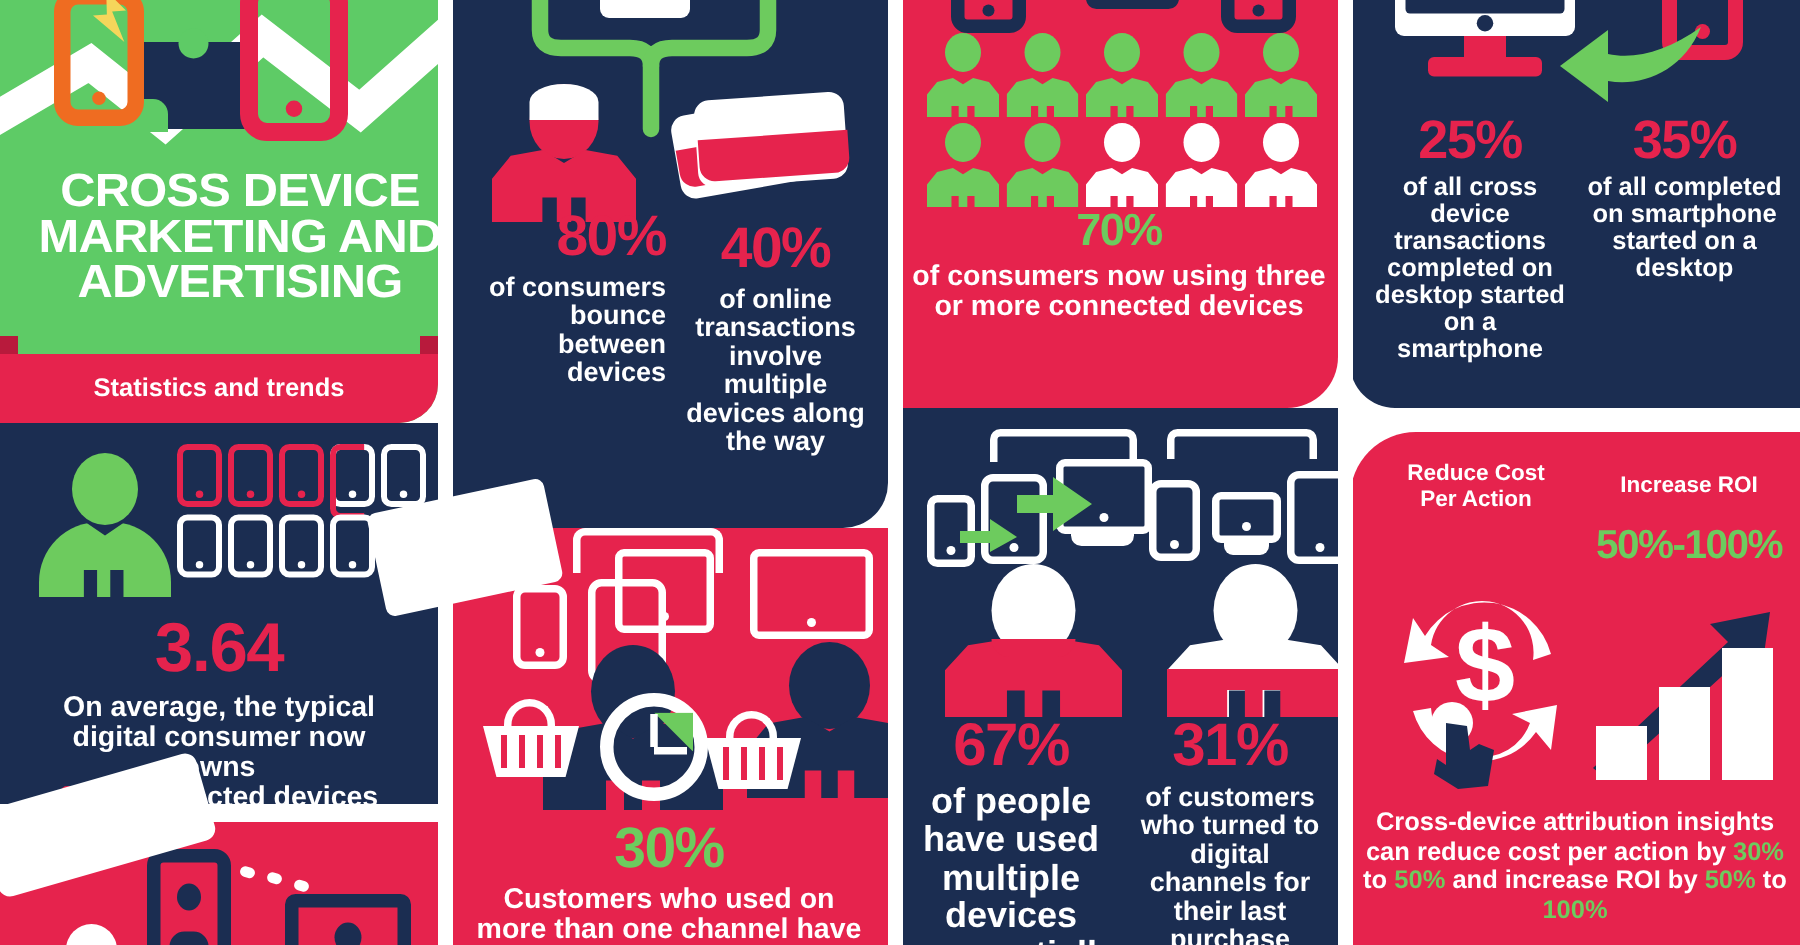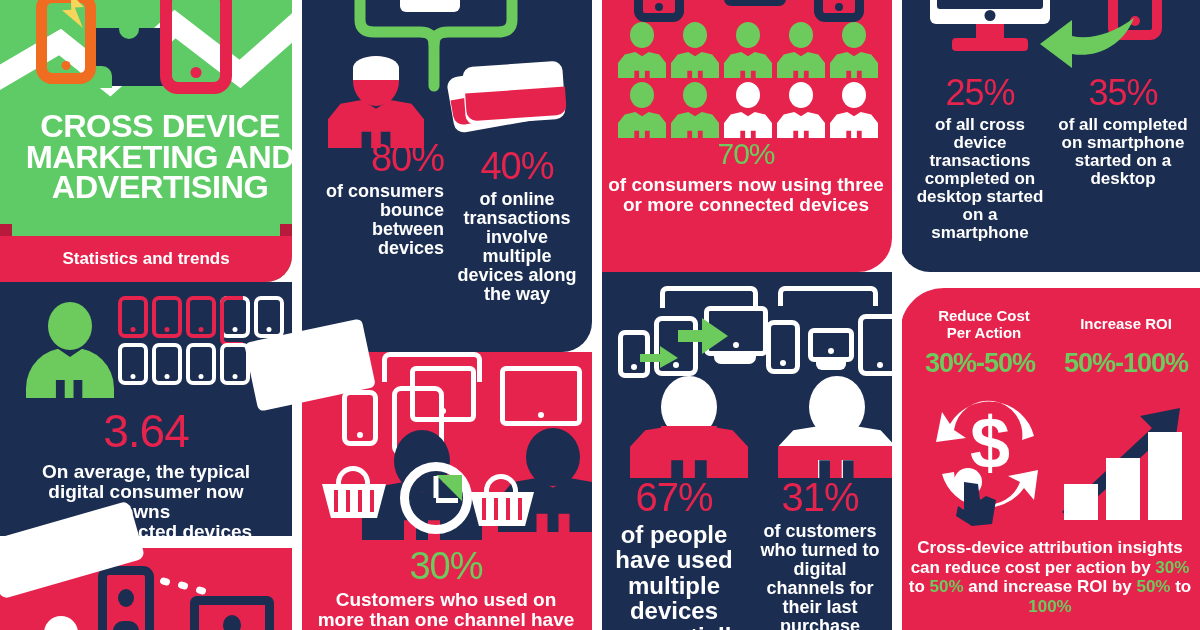--- a/index.html
+++ b/index.html
@@ -67,21 +67,21 @@
     transform:scaleX(1.05); transform-origin:center;
   }
   .ribbon { position:absolute; left:-2px; top:236px; width:296px; height:46px; background:#e6234d;
             display:flex; align-items:center; justify-content:center; }
   .ribbon span { color:#fff; font-weight:bold; font-size:17px; }
   .ribbon:before, .ribbon:after { content:""; position:absolute; top:-12px; width:14px; height:12px;
             background:#b81a3c; }
   .ribbon:before { left:0; } .ribbon:after { right:0; }
 
   
-  .big { font-weight:normal; line-height:0.95; letter-spacing:-1px; }
+  .big { font-weight:bold; line-height:0.95; letter-spacing:-1px; }
   .big-red   { color:#e6234d; }
   .big-green { color:#6dcb5e; }
   .cap { color:#ffffff; font-weight:bold; line-height:1.06; }
   .ctr { text-align:center; }
 
   
   .avg-icons { position:absolute; left:26px; top:12px; width:250px; height:104px; }
   .person { position:absolute; }
   .person .head { border-radius:50%; }
   .person .body { border-radius:40px 40px 0 0; }
@@ -433,23 +433,20 @@
   </div>
 
   <div class="panel p-roi">
     <div style="position:absolute;left:14px;top:20px;width:140px;text-align:center;">
       <div class="roi-head"><span>Reduce Cost</span></div>
       <div class="roi-head"><span>Per Action</span></div>
     </div>
     <div style="position:absolute;left:158px;top:28px;width:136px;text-align:center;">
       <div class="roi-head">Increase ROI</div>
     </div>
-    <div style="position:absolute;left:6px;top:60px;width:148px;text-align:center;">
-      <span class="roi-num">30%-50%</span>
-    </div>
     <div style="position:absolute;left:152px;top:60px;width:148px;text-align:center;">
       <span class="roi-num">50%-100%</span>
     </div>
 
     <div style="position:absolute;left:16px;top:102px;width:142px;height:136px;">
       <svg viewBox="0 0 142 136" style="width:142px;height:136px;">
         <path d="M118,46 A46,46 0 0 0 34,34 L26,22 L20,52 L50,48 L38,40 A34,34 0 0 1 106,50 Z" fill="#ffffff"></path>
         <path d="M26,84 A46,46 0 0 0 108,98 L118,110 L122,80 L92,86 L104,92 A34,34 0 0 1 38,82 Z" fill="#ffffff"></path>
         <text x="74" y="78" font-family="Liberation Sans, sans-serif" font-size="72" font-weight="bold" fill="#ffffff" text-anchor="middle">$</text>
         <circle cx="52" cy="92" r="14" fill="#ffffff"></circle>

